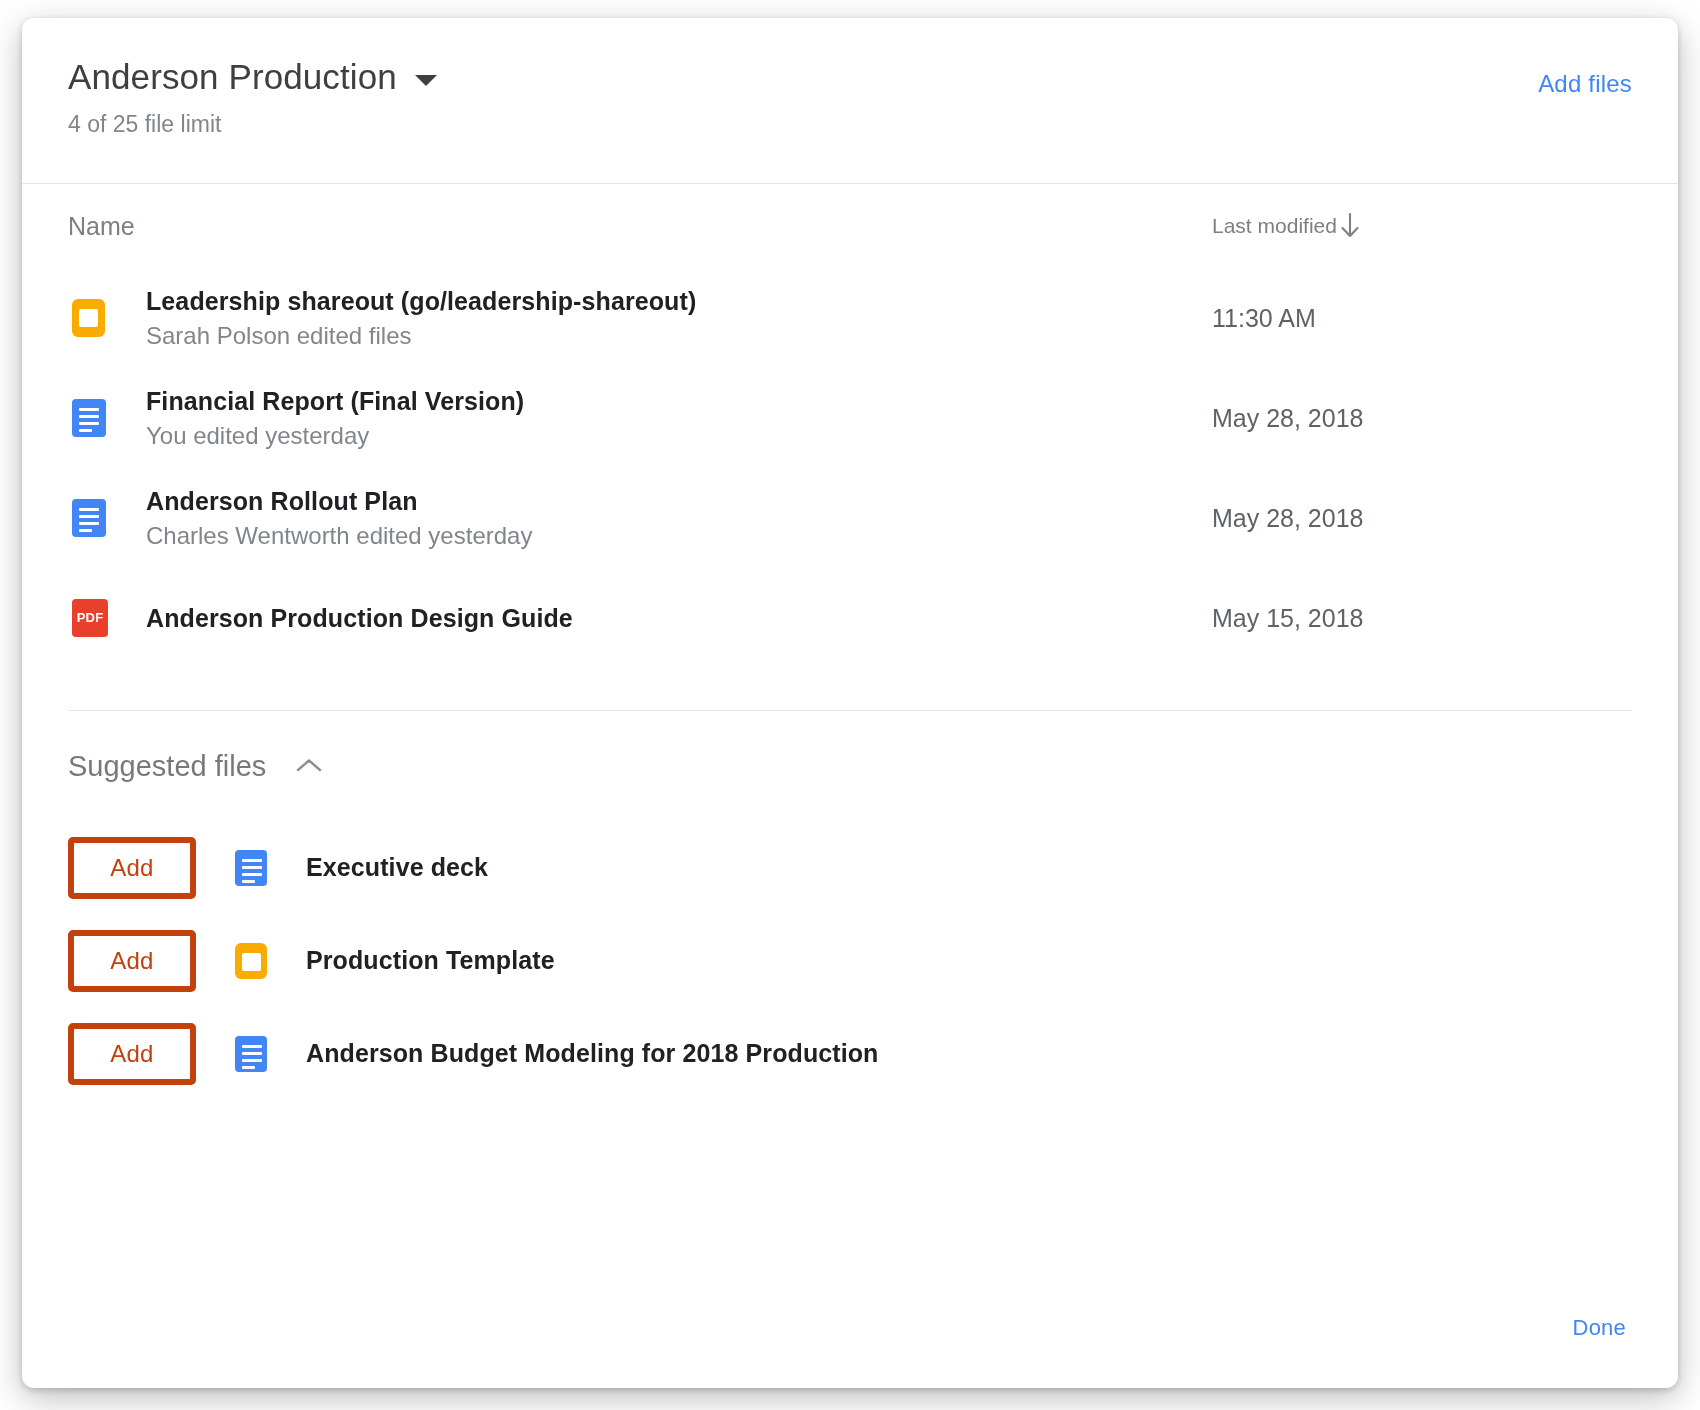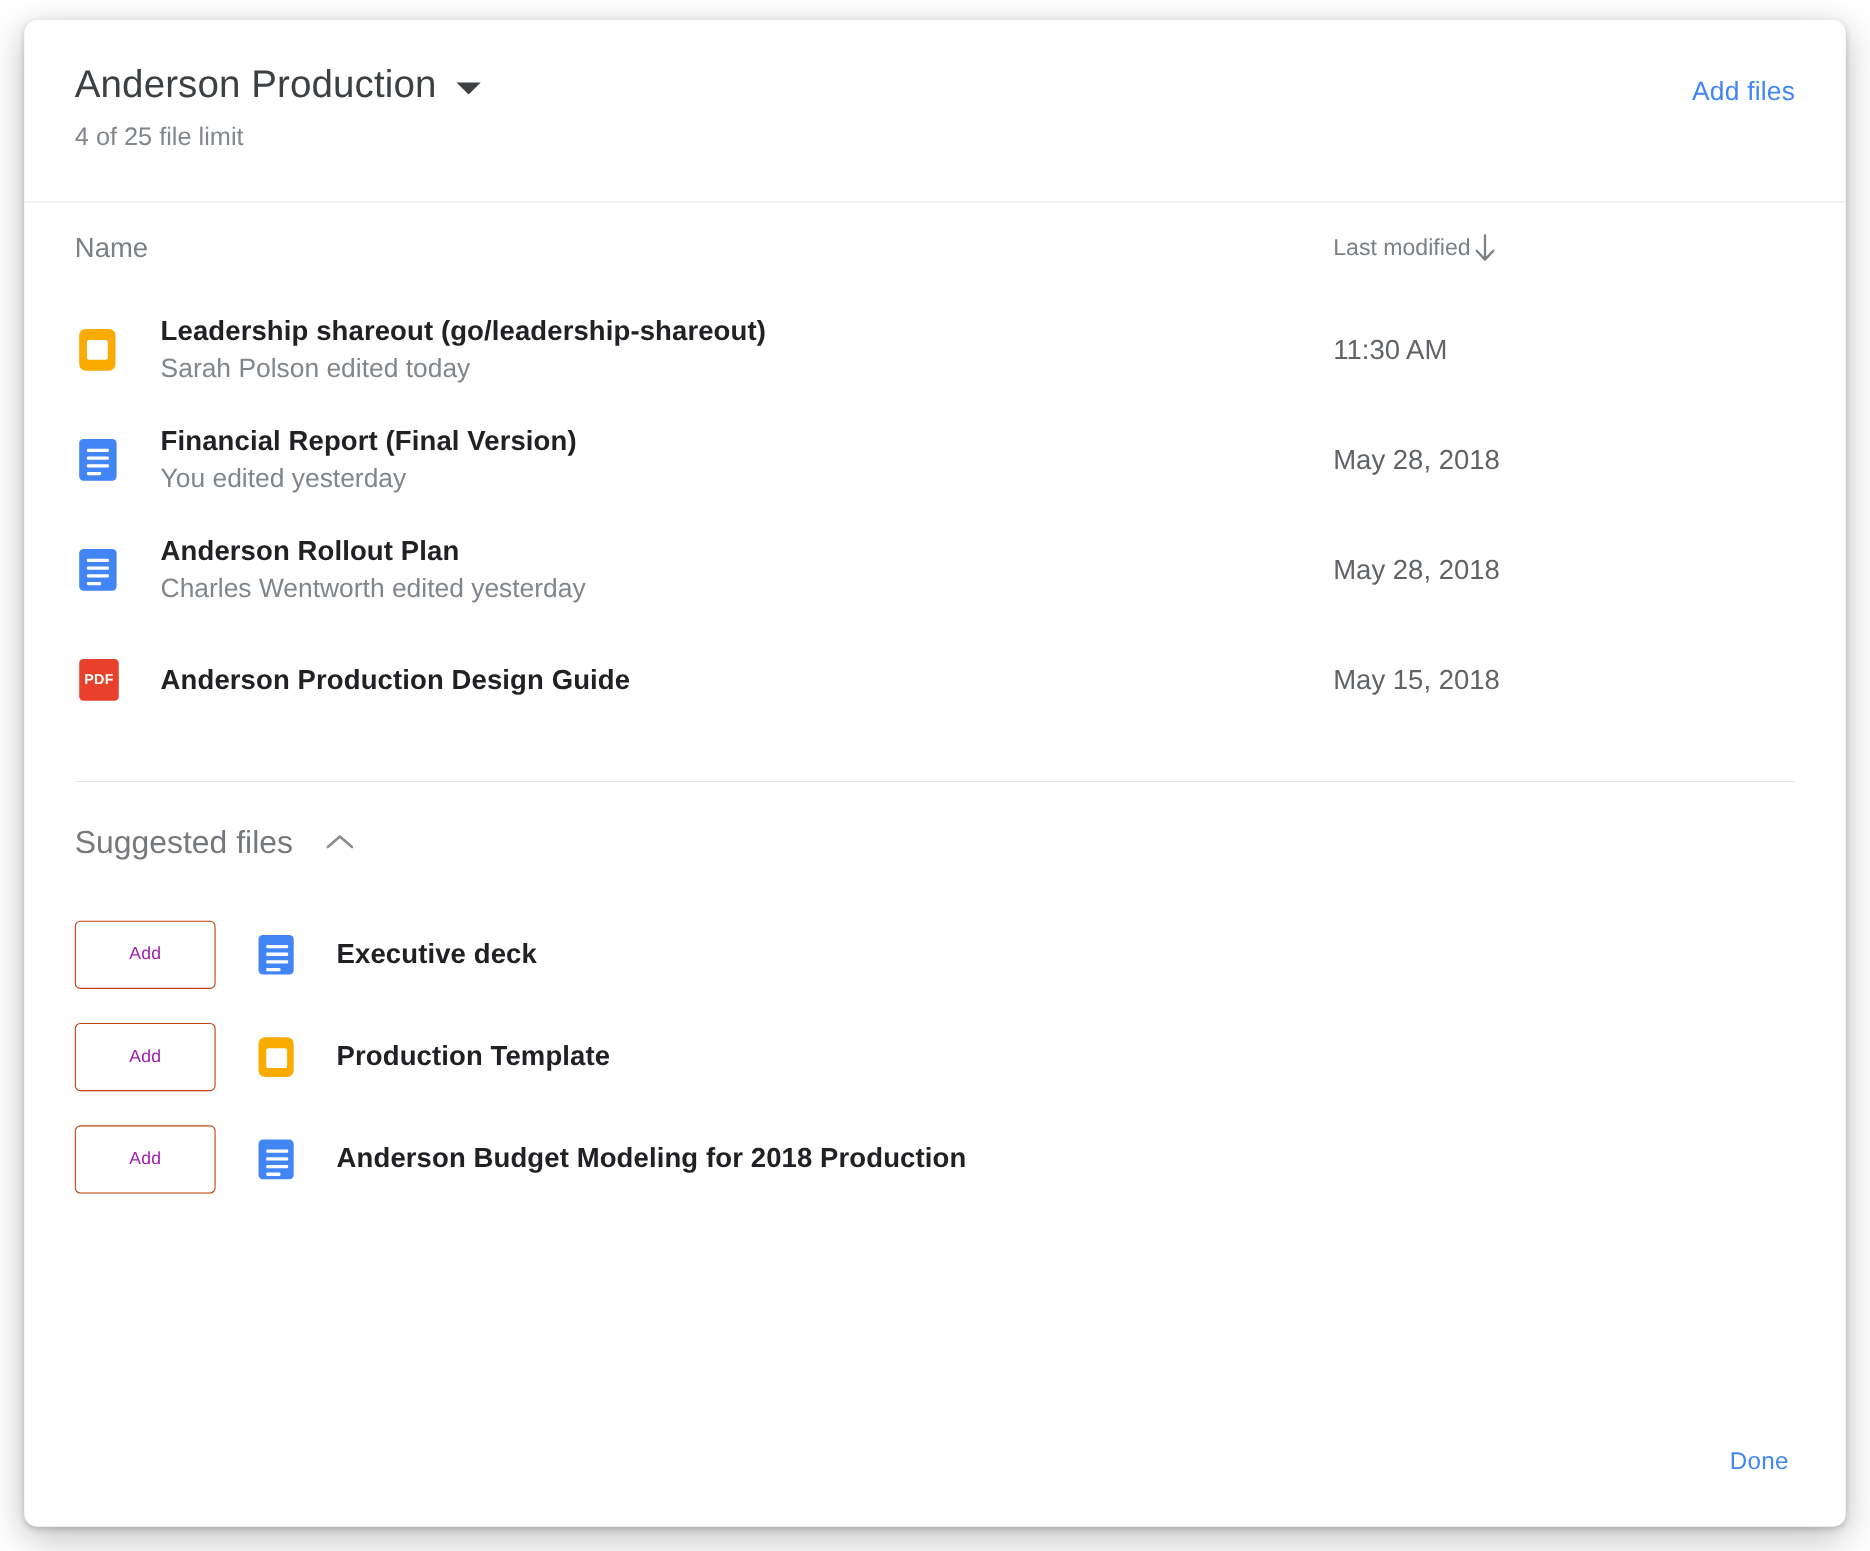--- a/index.html
+++ b/index.html
@@ -242,25 +242,25 @@
 
   .suggested-row {
     display: flex;
     align-items: center;
     height: 93px;
   }
   .add-btn {
     flex: 0 0 auto;
     width: 128px;
     height: 62px;
-    border: 1px solid #c2410c;
+    border: 6px solid #c2410c;
     border-radius: 5px;
     background: #ffffff;
-    color: #a21caf;
-    font-size: 16px;
+    color: #c2410c;
+    font-size: 24px;
     font-weight: 500;
     font-family: "Liberation Sans", sans-serif;
     letter-spacing: 0.2px;
     cursor: pointer;
     display: flex;
     align-items: center;
     justify-content: center;
     padding: 0;
   }
   .sug-icon-cell {
@@ -333,21 +333,21 @@
       <div class="file-list">
 
         <div class="file-row">
           <div class="file-icon-cell">
             <span class="icon-slide">
                 <i></i>
               </span>
           </div>
           <div class="file-main">
             <div class="file-title">Leadership shareout (go/leadership-shareout)</div>
-            <div class="file-sub">Sarah Polson edited today</div>
+            <div class="file-sub">Sarah Polson edited files</div>
           </div>
           <div class="file-date">11:30 AM</div>
         </div>
 
         <div class="file-row">
           <div class="file-icon-cell">
             <span class="icon-doc">
                 <i></i>
                 <i></i>
                 <i></i>

